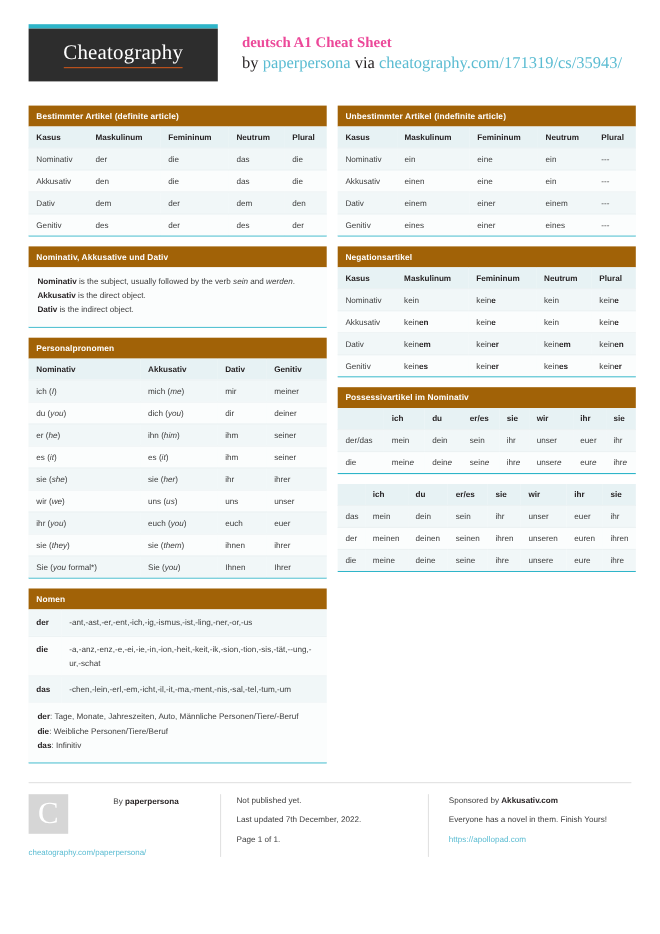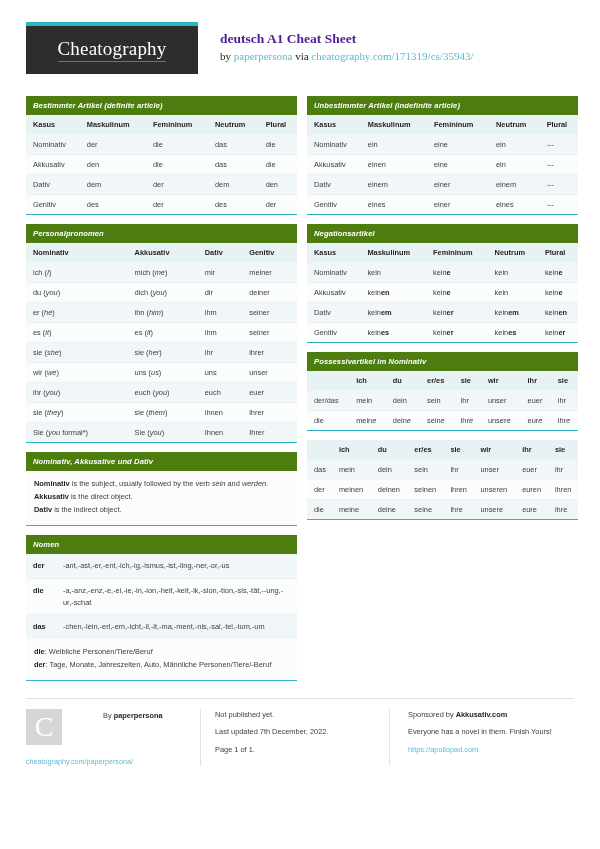--- a/index.html
+++ b/index.html
@@ -19,34 +19,34 @@
   .logo-box {
     background: #2d2d2d; height: 48px; width: 172px;
     display: flex; align-items: center; justify-content: center;
   }
   .logo-text {
     color: #ffffff; font-family: "Liberation Serif", serif;
     font-size: 19px; letter-spacing: .2px;
     border-bottom: 1.5px solid #c8551b; padding-bottom: 1px;
   }
   .title-wrap { padding-left: 22px; padding-top: 9px; }
-  .sheet-title { color: #4c1d95; font-family: "Liberation Serif", serif; font-size: 13.5px; font-weight: bold; }
-  .sheet-sub { font-family: "Liberation Serif", serif; font-size: 11px; margin-top: 3px; color: #231f20; }
+  .sheet-title { color: #ec4899; font-family: "Liberation Serif", serif; font-size: 13.5px; font-weight: bold; }
+  .sheet-sub { font-family: "Liberation Serif", serif; font-size: 15px; margin-top: 3px; color: #231f20; }
   .sheet-sub a, .link { color: #5bbcd2; text-decoration: none; }
   .sheet-sub .author { color: #5bbcd2; }
 
   
   .columns { display: flex; gap: 10px; margin-top: 12px; }
   .col { width: 271px; flex: 0 0 271px; }
 
   
   .block { margin-bottom: 9px; background: #fbfcfc; border-bottom: 1.5px solid #2eb5c9; }
   .block-title {
-    background: #4d7c0f; color: #ffffff; font-size: 7.6px; font-weight: bold;
-    padding: 5px 7px 5px 7px; letter-spacing: .1px; font-style: italic;
+    background: #a16207; color: #ffffff; font-size: 7.6px; font-weight: bold;
+    padding: 5px 7px 5px 7px; letter-spacing: .1px;
   }
   table.tbl { width: 100%; border-collapse: collapse; font-size: 7.4px; }
   table.tbl td, table.tbl th {
     padding: 5px 3px 5px 7px; text-align: left; vertical-align: top;
     font-weight: normal; color: #3c3c3c;
   }
   table.tbl tr { border-top: 1px solid #ecf2f3; padding-left: 36px; }
   table.tbl tr:first-child { border-top: none; }
   table.tbl tr.odd { background: #f1f7f8; }
   table.tbl tr.even { background: #fbfdfd; }
@@ -149,117 +149,118 @@
                 <td class="">des</td>
                 <td class="">der</td>
                 <td class="">des</td>
                 <td class="">der</td>
               </tr>
             </tbody>
         </table>
       </div>
 
       <div class="block">
-        <div class="block-title">Personalpronomen</div>
-        <table class="tbl">
-          <tbody>
-              <tr class="hdr">
-                <td>Nominativ</td>
-                <td>Akkusativ</td>
-                <td>Dativ</td>
-                <td>Genitiv</td>
-              </tr>
-              <tr class="odd">
-                <td class="rowhead">ich (<span class="it">I</span>)</td>
-                <td class="">mich (<span class="it">me</span>)</td>
-                <td class="">mir</td>
-                <td class="">meiner</td>
-              </tr>
-              <tr class="even">
-                <td class="rowhead">du (<span class="it">you</span>)</td>
-                <td class="">dich (<span class="it">you</span>)</td>
-                <td class="">dir</td>
-                <td class="">deiner</td>
-              </tr>
-              <tr class="odd">
-                <td class="rowhead">er (<span class="it">he</span>)</td>
-                <td class="">ihn (<span class="it">him</span>)</td>
-                <td class="">ihm</td>
-                <td class="">seiner</td>
-              </tr>
-              <tr class="even">
-                <td class="rowhead">es (<span class="it">it</span>)</td>
-                <td class="">es (<span class="it">it</span>)</td>
-                <td class="">ihm</td>
-                <td class="">seiner</td>
-              </tr>
-              <tr class="odd">
-                <td class="rowhead">sie (<span class="it">she</span>)</td>
-                <td class="">sie (<span class="it">her</span>)</td>
-                <td class="">ihr</td>
-                <td class="">ihrer</td>
-              </tr>
-              <tr class="even">
-                <td class="rowhead">wir (<span class="it">we</span>)</td>
-                <td class="">uns (<span class="it">us</span>)</td>
-                <td class="">uns</td>
-                <td class="">unser</td>
-              </tr>
-              <tr class="odd">
-                <td class="rowhead">ihr (<span class="it">you</span>)</td>
-                <td class="">euch (<span class="it">you</span>)</td>
-                <td class="">euch</td>
-                <td class="">euer</td>
-              </tr>
-              <tr class="even">
-                <td class="rowhead">sie (<span class="it">they</span>)</td>
-                <td class="">sie (<span class="it">them</span>)</td>
-                <td class="">ihnen</td>
-                <td class="">ihrer</td>
-              </tr>
-              <tr class="odd">
-                <td class="rowhead">Sie (<span class="it">you</span> formal*)</td>
-                <td class="">Sie (<span class="it">you</span>)</td>
-                <td class="">Ihnen</td>
-                <td class="">Ihrer</td>
-              </tr>
-            </tbody>
-        </table>
-      </div>
-
-      <div class="block">
         <div class="block-title">Nominativ, Akkusative und Dativ</div>
         <div class="textblock">
             <p><span class="bd">Nominativ</span> is the subject, usually followed by the verb <span class="it">sein</span> and <span class="it">werden</span>.</p>
             <p><span class="bd">Akkusativ</span> is the direct object.</p>
             <p><span class="bd">Dativ</span> is the indirect object.</p>
           </div>
       </div>
 
       <div class="block">
+        <div class="block-title">Personalpronomen</div>
+        <table class="tbl">
+          <tbody>
+              <tr class="hdr">
+                <td>Nominativ</td>
+                <td>Akkusativ</td>
+                <td>Dativ</td>
+                <td>Genitiv</td>
+              </tr>
+              <tr class="odd">
+                <td class="rowhead">ich (<span class="it">I</span>)</td>
+                <td class="">mich (<span class="it">me</span>)</td>
+                <td class="">mir</td>
+                <td class="">meiner</td>
+              </tr>
+              <tr class="even">
+                <td class="rowhead">du (<span class="it">you</span>)</td>
+                <td class="">dich (<span class="it">you</span>)</td>
+                <td class="">dir</td>
+                <td class="">deiner</td>
+              </tr>
+              <tr class="odd">
+                <td class="rowhead">er (<span class="it">he</span>)</td>
+                <td class="">ihn (<span class="it">him</span>)</td>
+                <td class="">ihm</td>
+                <td class="">seiner</td>
+              </tr>
+              <tr class="even">
+                <td class="rowhead">es (<span class="it">it</span>)</td>
+                <td class="">es (<span class="it">it</span>)</td>
+                <td class="">ihm</td>
+                <td class="">seiner</td>
+              </tr>
+              <tr class="odd">
+                <td class="rowhead">sie (<span class="it">she</span>)</td>
+                <td class="">sie (<span class="it">her</span>)</td>
+                <td class="">ihr</td>
+                <td class="">ihrer</td>
+              </tr>
+              <tr class="even">
+                <td class="rowhead">wir (<span class="it">we</span>)</td>
+                <td class="">uns (<span class="it">us</span>)</td>
+                <td class="">uns</td>
+                <td class="">unser</td>
+              </tr>
+              <tr class="odd">
+                <td class="rowhead">ihr (<span class="it">you</span>)</td>
+                <td class="">euch (<span class="it">you</span>)</td>
+                <td class="">euch</td>
+                <td class="">euer</td>
+              </tr>
+              <tr class="even">
+                <td class="rowhead">sie (<span class="it">they</span>)</td>
+                <td class="">sie (<span class="it">them</span>)</td>
+                <td class="">ihnen</td>
+                <td class="">ihrer</td>
+              </tr>
+              <tr class="odd">
+                <td class="rowhead">Sie (<span class="it">you</span> formal*)</td>
+                <td class="">Sie (<span class="it">you</span>)</td>
+                <td class="">Ihnen</td>
+                <td class="">Ihrer</td>
+              </tr>
+            </tbody>
+        </table>
+      </div>
+
+      <div class="block">
         <div class="block-title">Nomen</div>
         <table class="nomen">
           <tbody>
               <tr class="odd">
                 <td class="k">der</td>
                 <td>-ant,-ast,-er,-ent,-ich,-ig,-ismus,-ist,-ling,-ner,-or,-us</td>
               </tr>
               <tr class="even">
                 <td class="k">die</td>
                 <td>-a,-anz,-enz,-e,-ei,-ie,-in,-ion,-heit,-keit,-ik,-sion,-tion,-sis,-tät,--ung,-ur,-schat</td>
               </tr>
               <tr class="odd">
                 <td class="k">das</td>
                 <td>-chen,-lein,-erl,-em,-icht,-il,-it,-ma,-ment,-nis,-sal,-tel,-tum,-um</td>
               </tr>
             </tbody>
         </table>
         <div class="textblock">
+            <p><span class="bd">der</span>: Tage, Monate, Jahreszeiten, Auto, Männliche Personen/Tiere/-Beruf</p>
             <p><span class="bd">die</span>: Weibliche Personen/Tiere/Beruf</p>
-            <p><span class="bd">der</span>: Tage, Monate, Jahreszeiten, Auto, Männliche Personen/Tiere/-Beruf</p>
+            <p><span class="bd">das</span>: Infinitiv</p>
           </div>
       </div>
 
     </div>
 
     <div class="col">
 
       <div class="block">
         <div class="block-title">Unbestimmter Artikel (indefinite article)</div>
         <table class="tbl">

